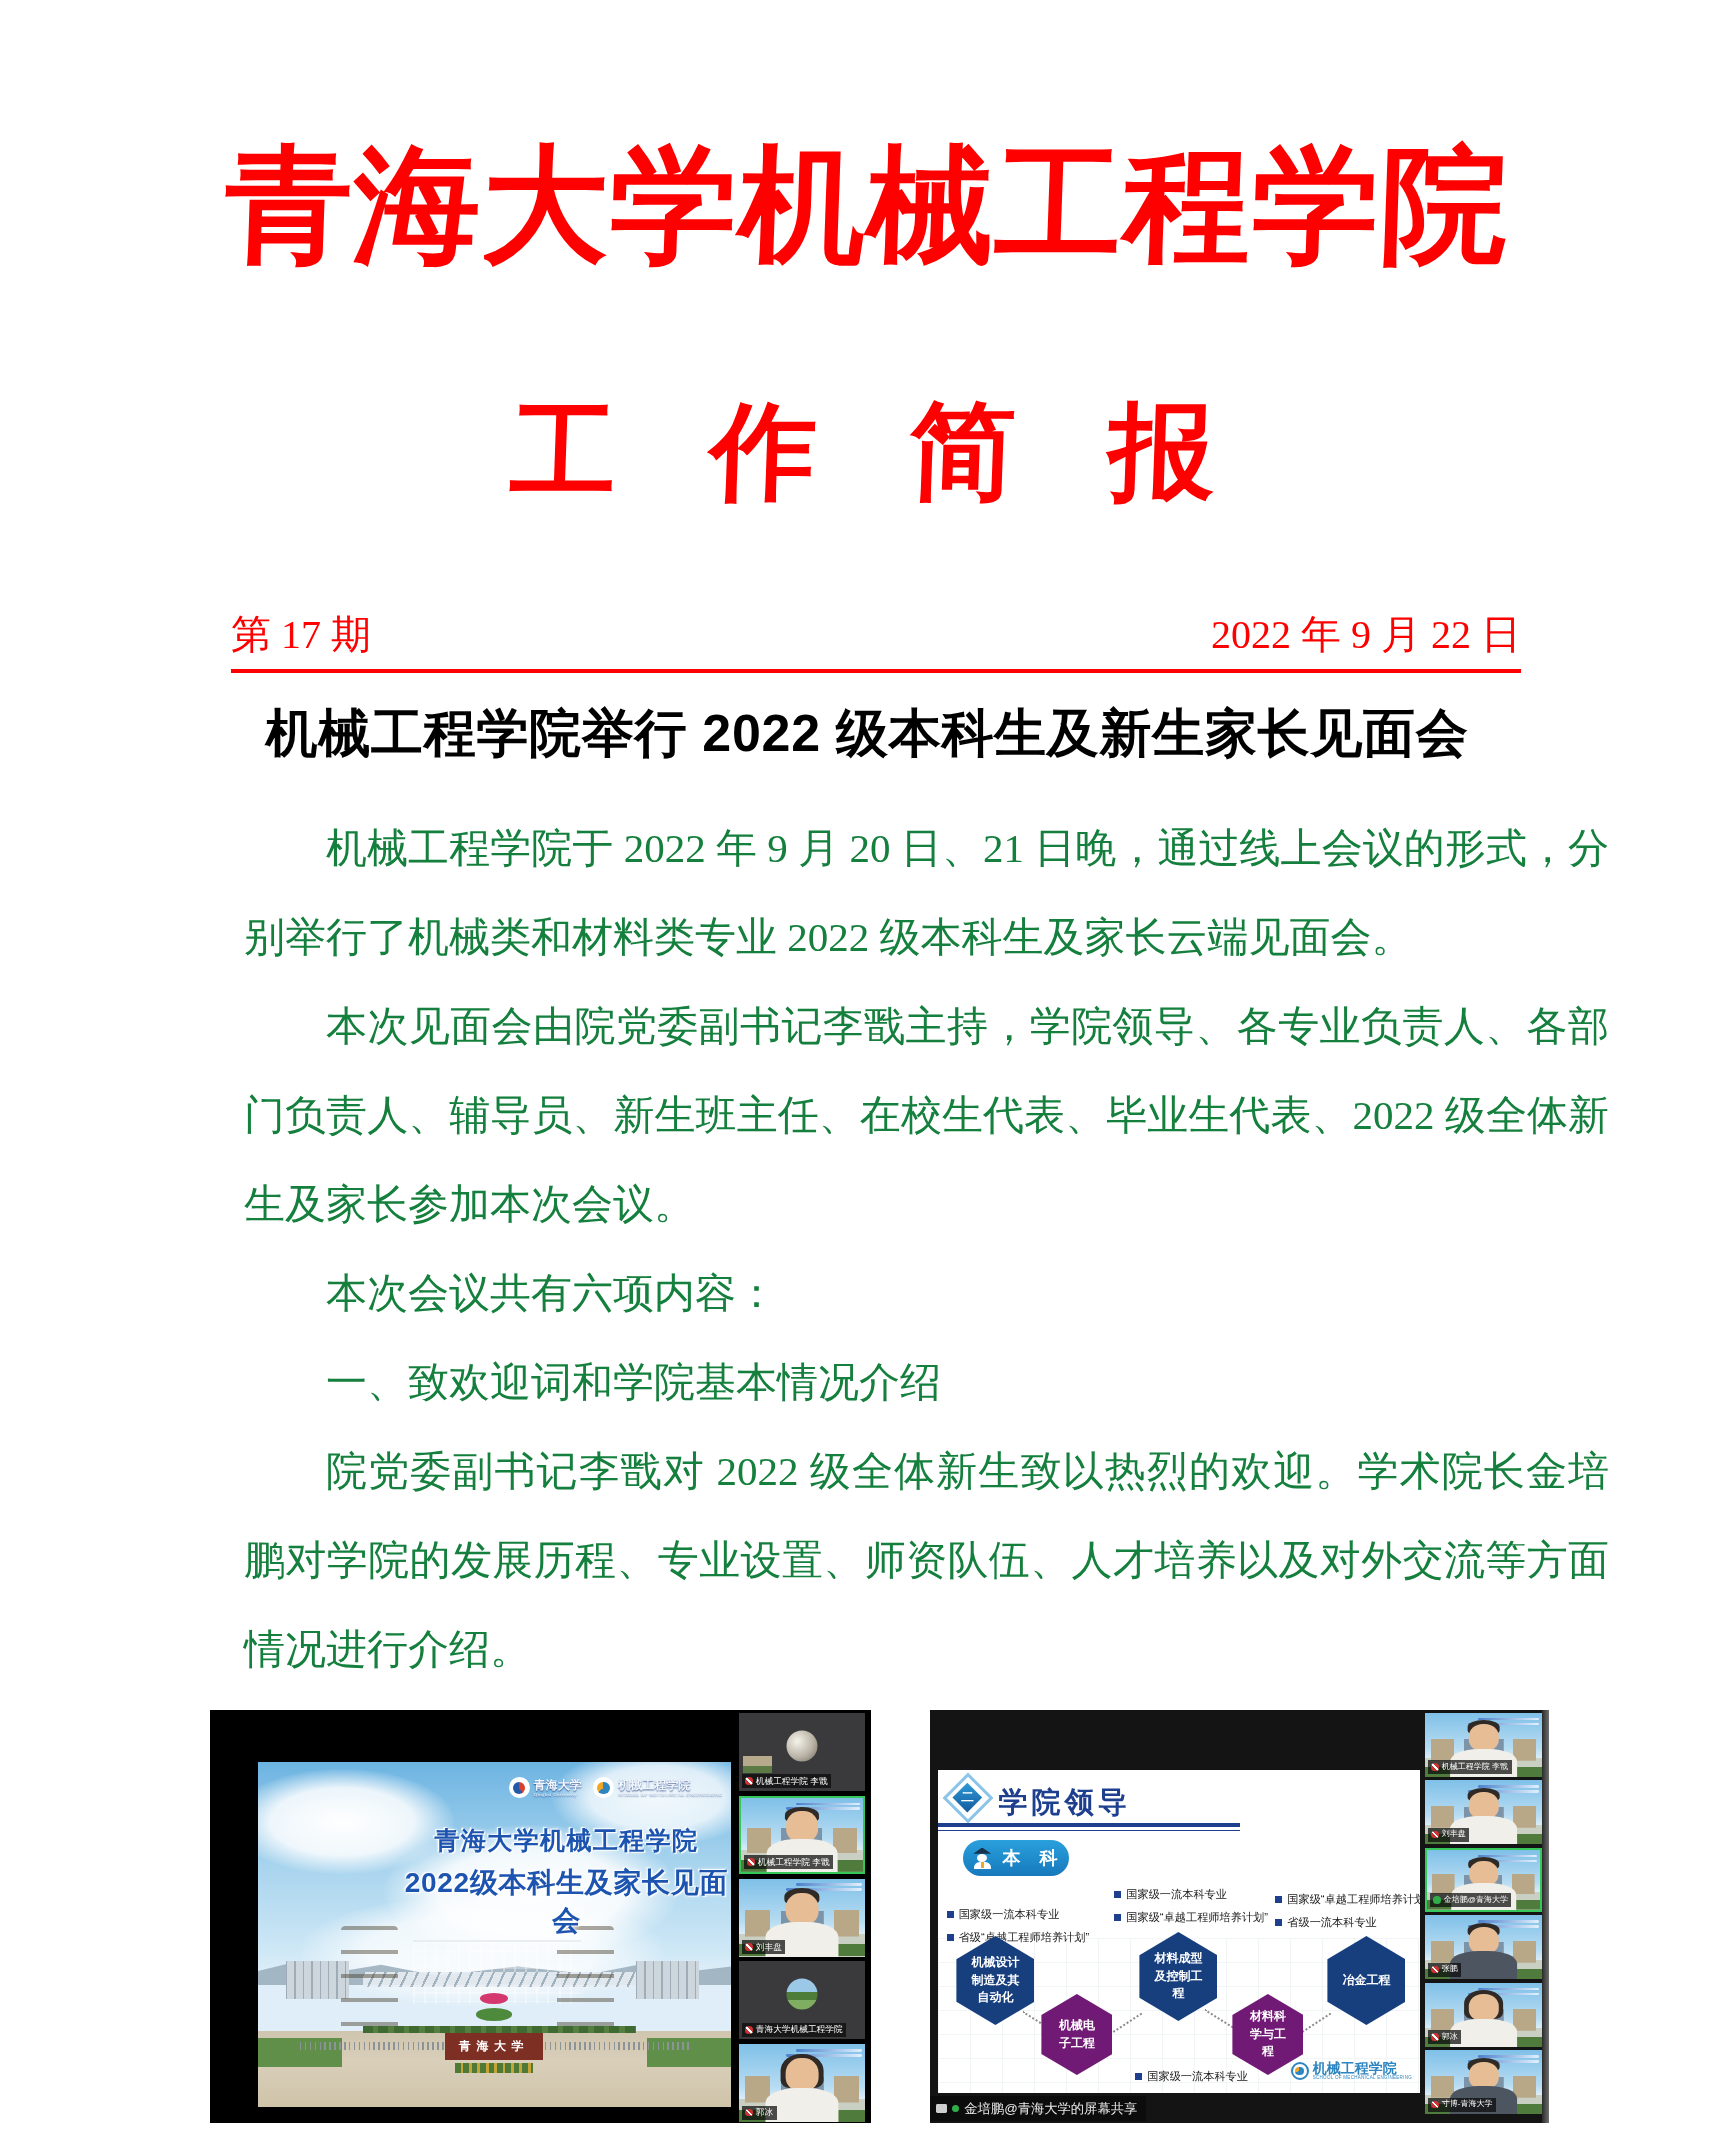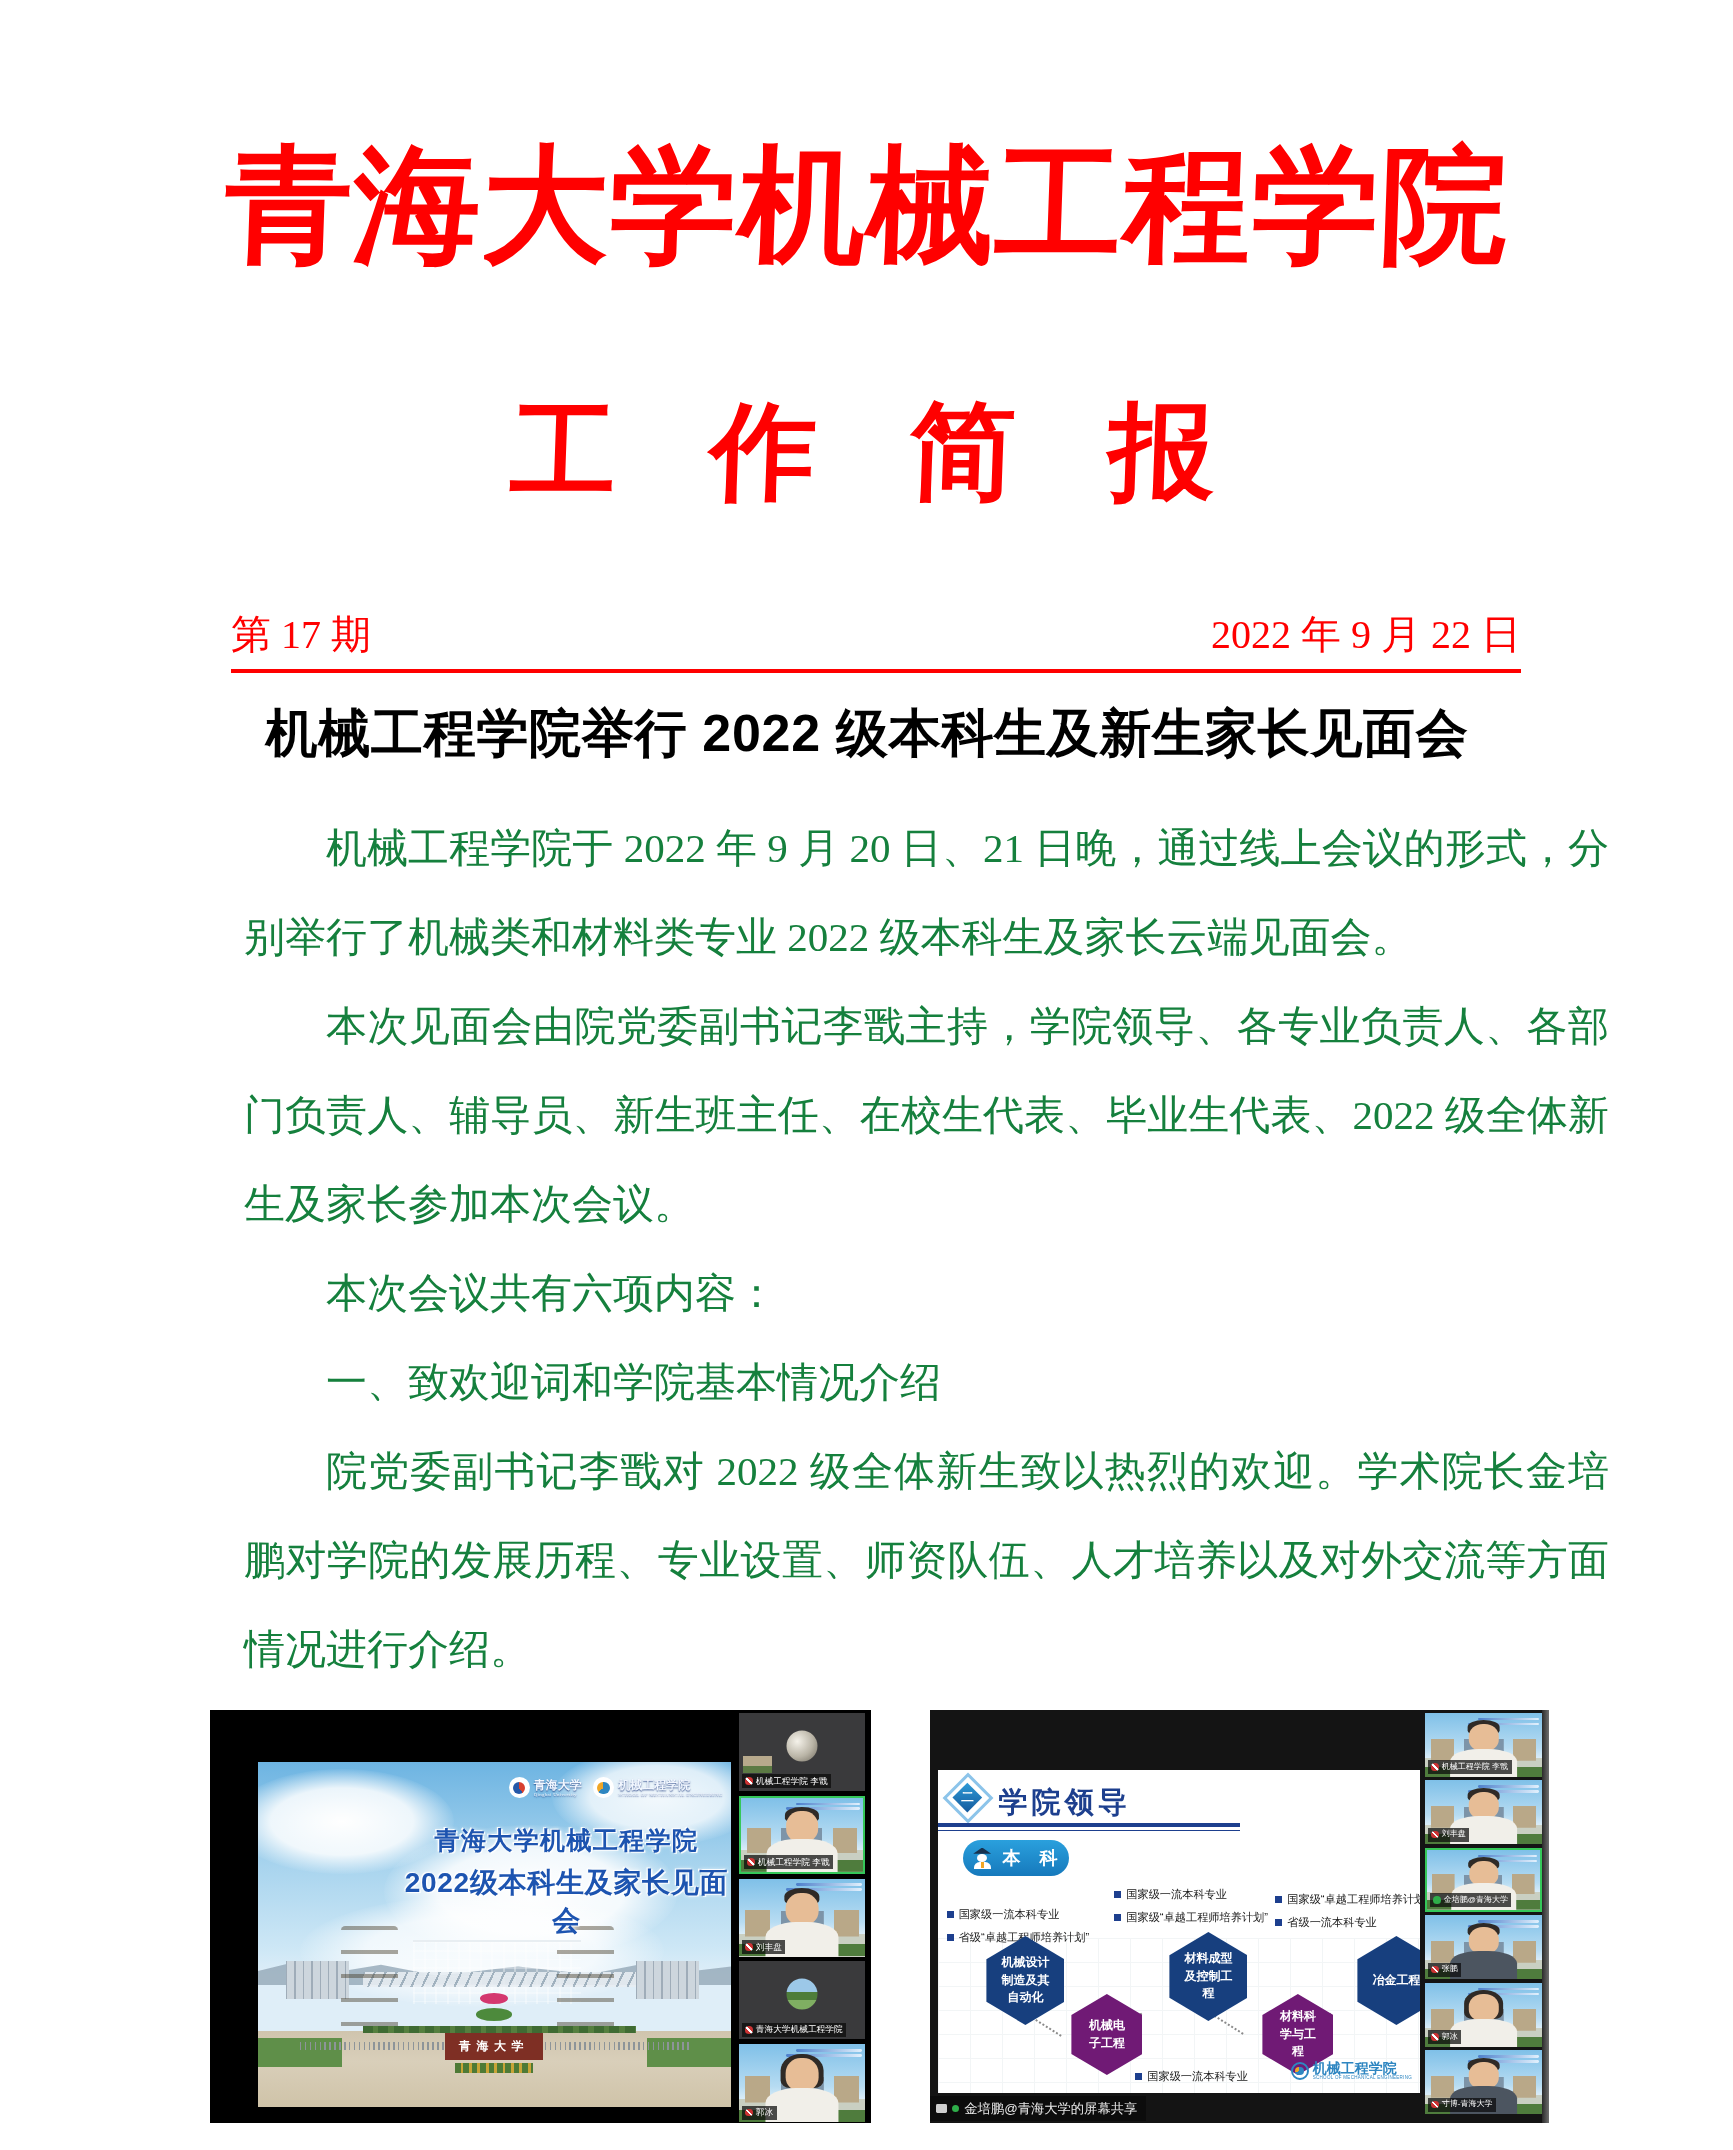--- a/index.html
+++ b/index.html
@@ -176,21 +176,21 @@
   .bul-col { position:absolute; display:flex; flex-direction:column; gap:8.4px; }
   .bul-col.b1 { left:8.4px;  top:137px; }
   .bul-col.b2 { left:176px; top:117px; }
   .bul-col.b3 { left:337px; top:122px; }
   .bullet { display:flex; align-items:center; gap:4.9px; font-size:11.2px; color:#1a1a1a;
     white-space:nowrap; font-family:"Liberation Sans",sans-serif; }
   .bullet::before { content:""; width:7px; height:7px; background:#1d3f8e; flex:0 0 auto; }
   .hex { position:absolute; display:flex; align-items:center; justify-content:center; text-align:center;
     color:#fff; font-weight:bold; font-size:12px; line-height:1.45;
     font-family:"Liberation Sans",sans-serif; padding:0 15px;
-    clip-path:polygon(50% 0,100% 26%,100% 74%,50% 100%,0 74%,0 26%);margin-left:30px; }
+    clip-path:polygon(50% 0,100% 26%,100% 74%,50% 100%,0 74%,0 26%); }
   .hex.dark  { background:#173f7e; width:78px; height:89px; }
   .hex.light { background:#701a75; width:71px; height:81px; }
   .hx1 { left:18px;  top:166px; } .hx2 { left:103px; top:224px; }
   .hx3 { left:201px; top:162px; } .hx4 { left:294px; top:224px; }
   .hx5 { left:389px; top:166px; }
   .conn { position:absolute; width:45px; border-top:2.1px dotted #8b8b8b; transform-origin:left center; }
   .cn1 { left:85px; top:241px; transform:rotate(32deg); }
   .cn2 { left:166px; top:267px; transform:rotate(-33deg); }
   .cn3 { left:267px; top:239px; transform:rotate(32deg); }
   .cn4 { left:355px; top:267px; transform:rotate(-33deg); }

